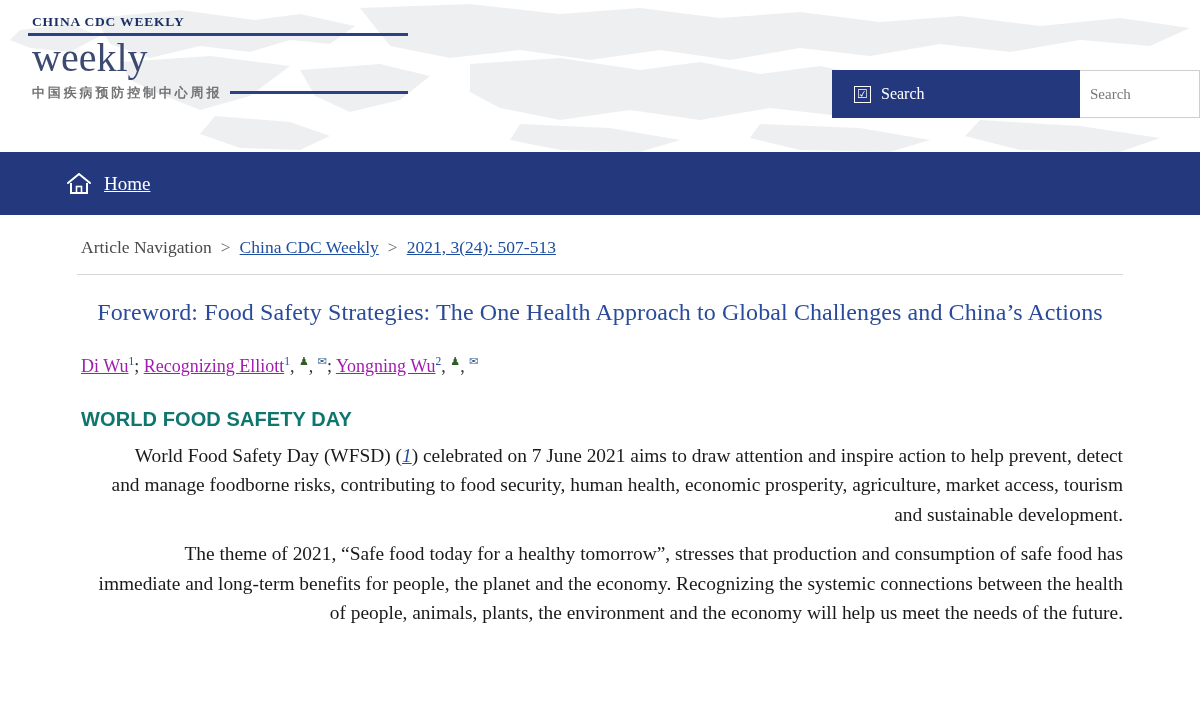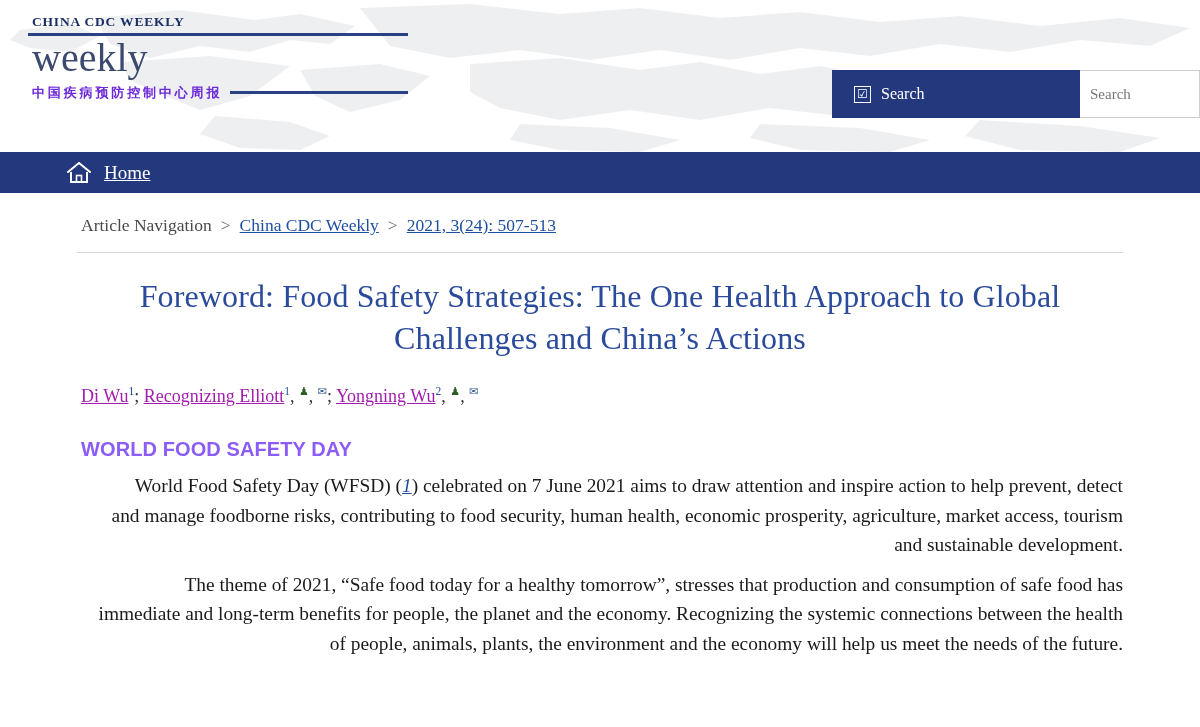--- a/index.html
+++ b/index.html
@@ -73,21 +73,21 @@
   }
   .logo-cn-row {
     display: flex;
     align-items: center;
     margin-top: 2px;
     padding-left: 4px;
   }
   .logo-cn {
     font-family: "DejaVu Sans", sans-serif;
     font-size: 13px;
-    color: #6d28d9;
+    color: #737373;
     letter-spacing: 0.22em;
     font-weight: 700;
     white-space: nowrap;
   }
   .logo-rule-bottom {
     flex: 1;
     height: 3px;
     background: #2b4186;
     margin-left: 8px;
     margin-bottom: 1px;
@@ -135,21 +135,21 @@
     padding: 0 10px;
     font-family: "Liberation Serif", serif;
     font-size: 15px;
     color: #555;
     box-sizing: border-box;
   }
   .search-input::placeholder { color: #777; }
 
   
   .navbar {
-    height: 41px;
+    height: 63px;
     background: #24397d;
     display: flex;
     align-items: center;
     padding-left: 66px;
     box-sizing: border-box;
   }
   .home-link {
     display: flex;
     align-items: center;
     gap: 12px;
@@ -179,21 +179,21 @@
     color: #1f4fa0;
     text-decoration: underline;
     cursor: pointer;
   }
   .bc-sep { color: #6b6b6b; }
 
   .article-title {
     text-align: center;
     color: #2a4b9b;
     font-family: "Liberation Serif", serif;
-    font-size: 32px;
+    font-size: 24px;
     line-height: 1.32;
     font-weight: 400;
     margin: 22px 8px 0 8px;
     letter-spacing: 0.004em;
   }
 
   .authors {
     margin-top: 24px;
     padding-left: 4px;
     font-family: "Liberation Serif", serif;
@@ -222,21 +222,21 @@
     color: #1f4fa0;
     text-decoration: underline;
     cursor: pointer;
     font-size: 18px;
   }
 
   .section-head {
     font-family: "Liberation Sans", sans-serif;
     font-size: 20px;
     font-weight: 700;
-    color: #8b5cf6;
+    color: #0f766e;
     margin: 28px 0 6px 4px;
     letter-spacing: 0.005em;
   }
 
   .para {
     font-family: "Liberation Serif", serif;
     font-size: 19.4px;
     line-height: 1.52;
     color: #1a1a1a;
     margin: 10px 0 0 4px;

